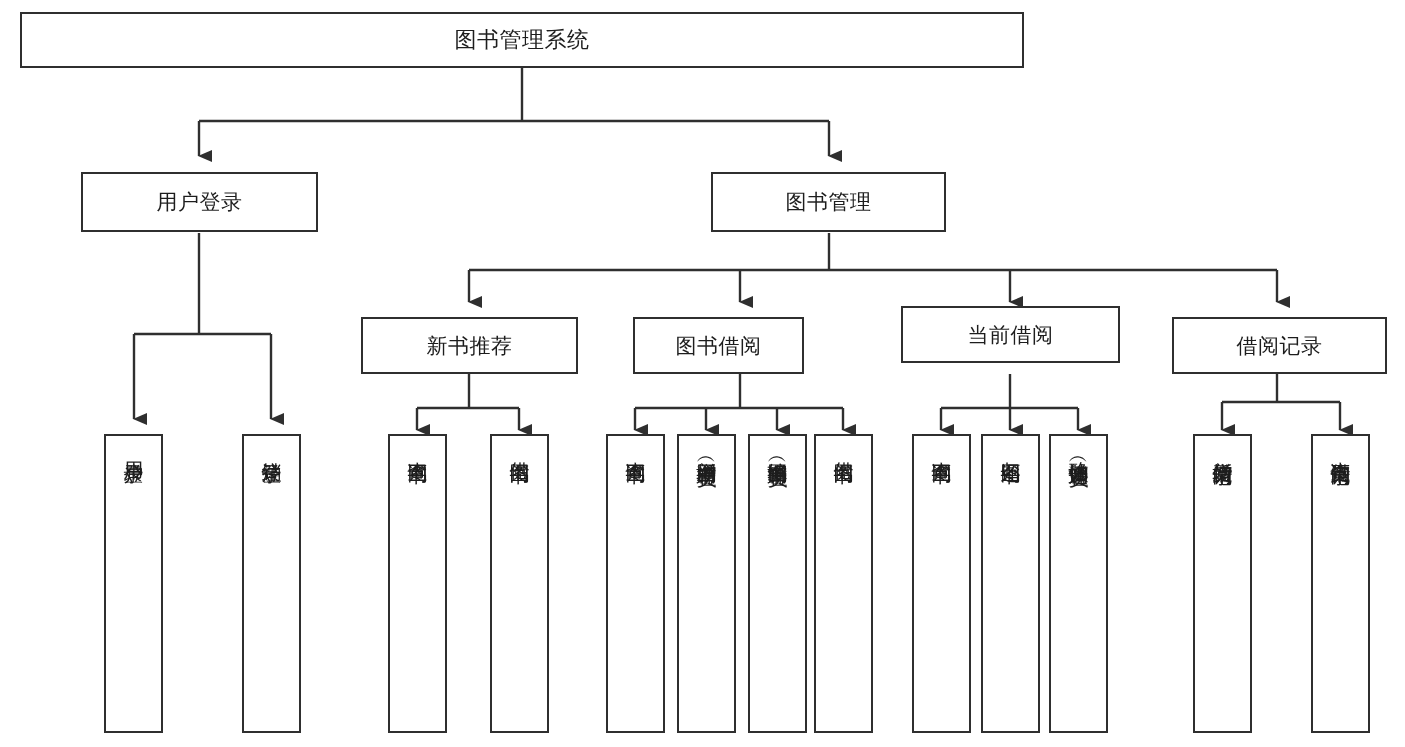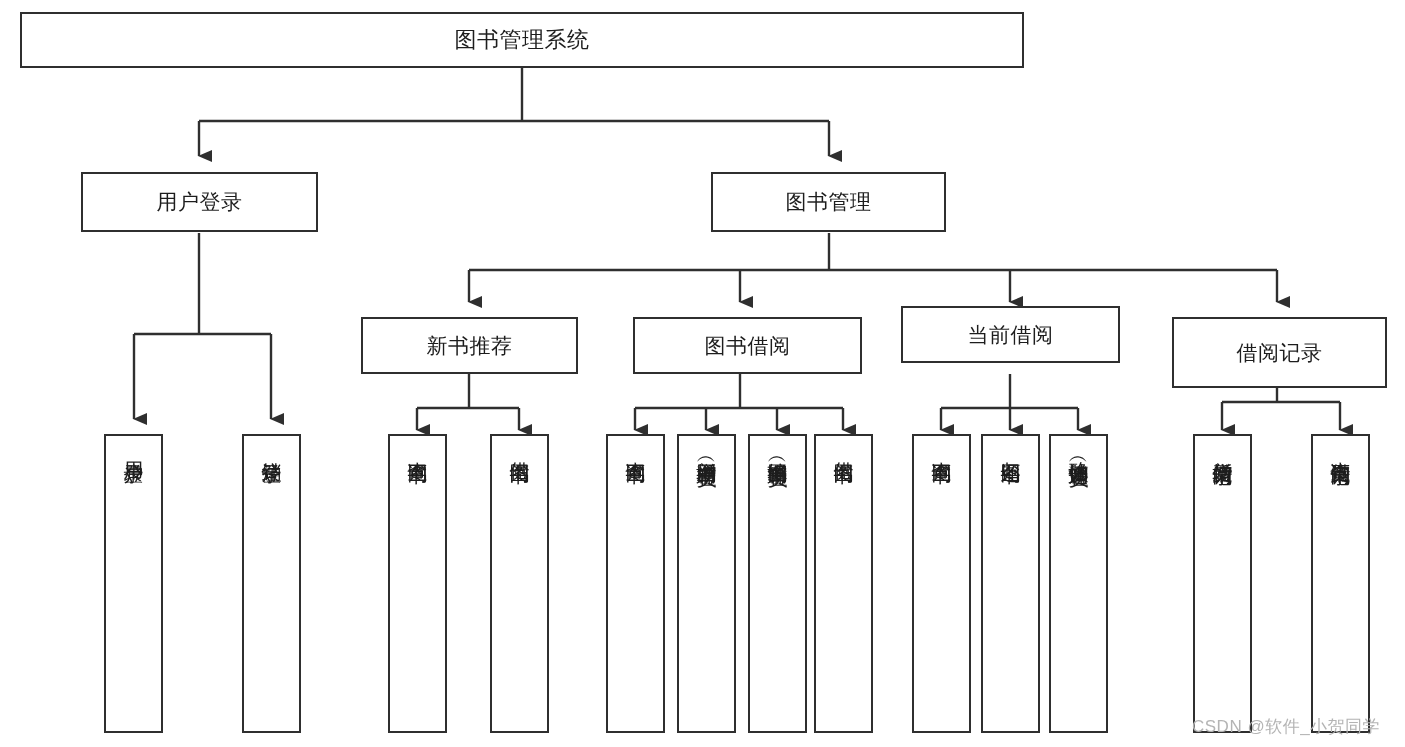--- a/index.html
+++ b/index.html
@@ -134,27 +134,27 @@
   <div class="node horiz" style="left:81px; top:172px; width:237px; height:60px;">
     <span class="lbl">用户登录</span>
   </div>
   <div class="node horiz" style="left:361px; top:317px; width:217px; height:57px;">
     <span class="lbl">新书推荐</span>
   </div>
 
   <div class="node horiz" style="left:711px; top:172px; width:235px; height:60px;">
     <span class="lbl">图书管理</span>
   </div>
-  <div class="node horiz" style="left:633px; top:317px; width:229px; height:57px;">
+  <div class="node horiz" style="left:633px; top:317px; width:171px; height:57px;">
     <span class="lbl">图书借阅</span>
   </div>
   <div class="node horiz" style="left:901px; top:306px; width:219px; height:57px;">
     <span class="lbl">当前借阅</span>
   </div>
-  <div class="node horiz" style="left:1172px; top:317px; width:215px; height:71px;">
+  <div class="node horiz" style="left:1172px; top:317px; width:215px; height:57px;">
     <span class="lbl">借阅记录</span>
   </div>
 
   <div class="node vert" style="left:104px; top:434px; width:59px; height:299px;">
     <span class="lbl">用户登录</span>
   </div>
   <div class="node vert" style="left:242px; top:434px; width:59px; height:299px;">
     <span class="lbl">注销登录</span>
   </div>
 
@@ -188,15 +188,14 @@
     <span class="lbl">确认归还（管理员）</span>
   </div>
 
   <div class="node vert" style="left:1193px; top:434px; width:59px; height:299px;">
     <span class="lbl">新增借阅记录</span>
   </div>
   <div class="node vert" style="left:1311px; top:434px; width:59px; height:299px;">
     <span class="lbl">查询借阅记录</span>
   </div>
 
-  <div class="watermark" style="left:1192px; top:715px;">CSDN @软件_小贺同学</div>
 
 </div>
 
 </body></html>

